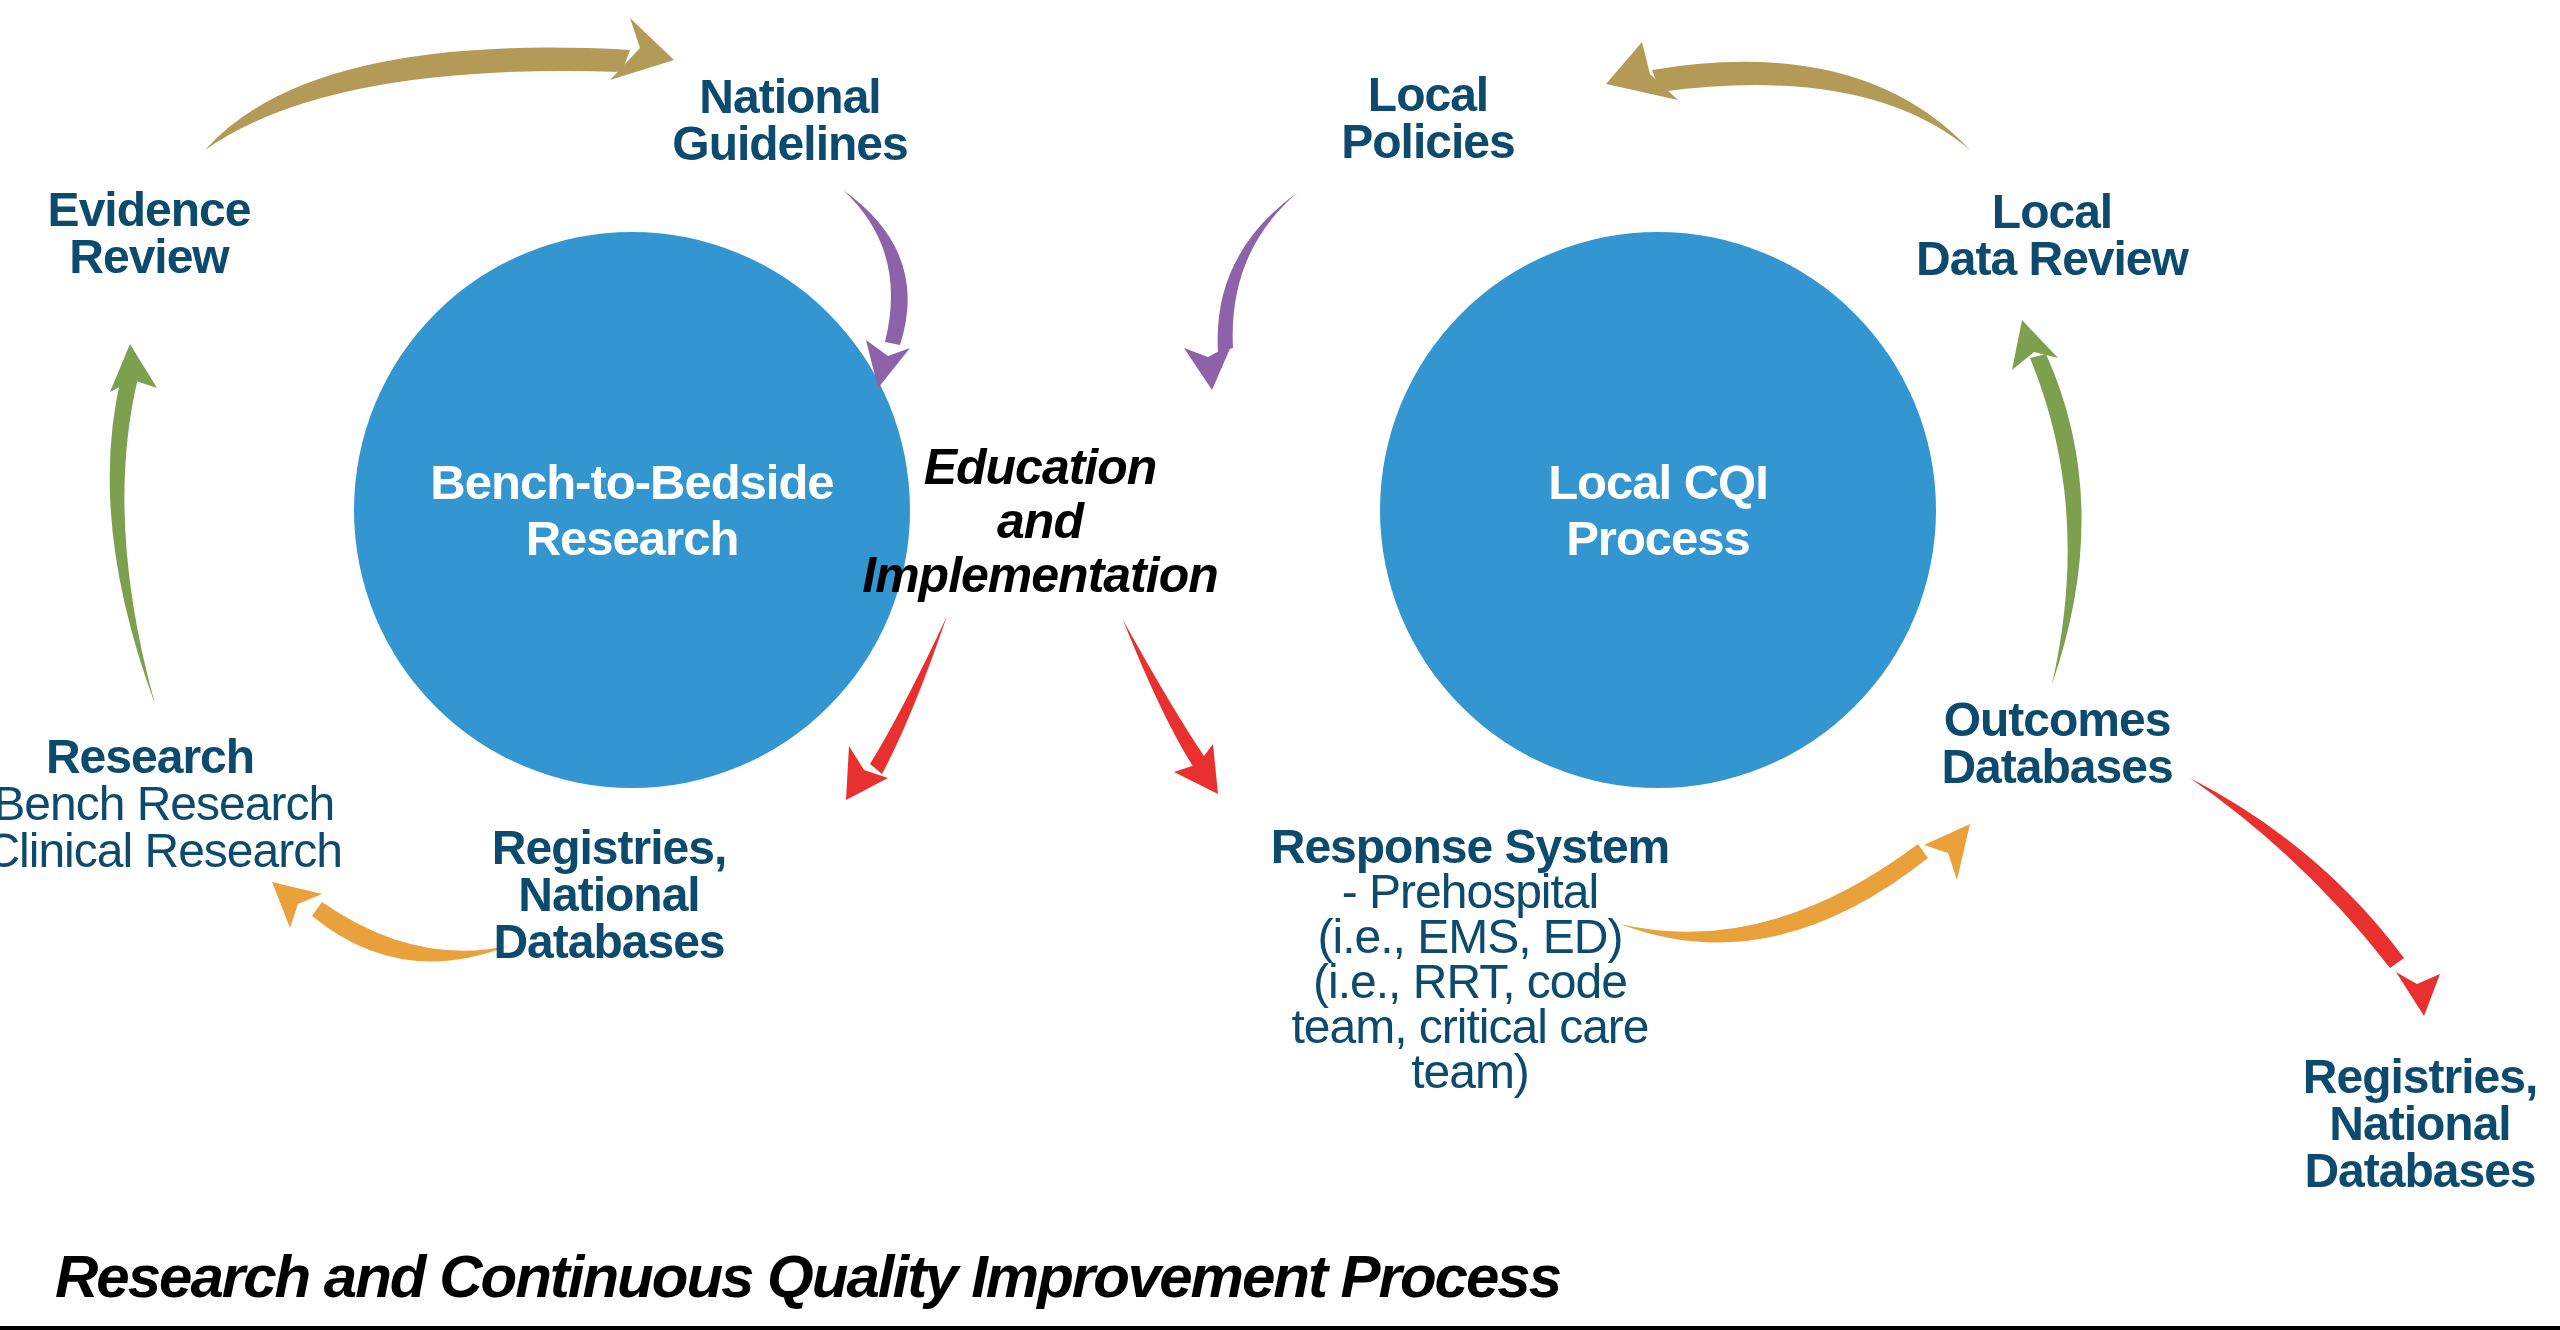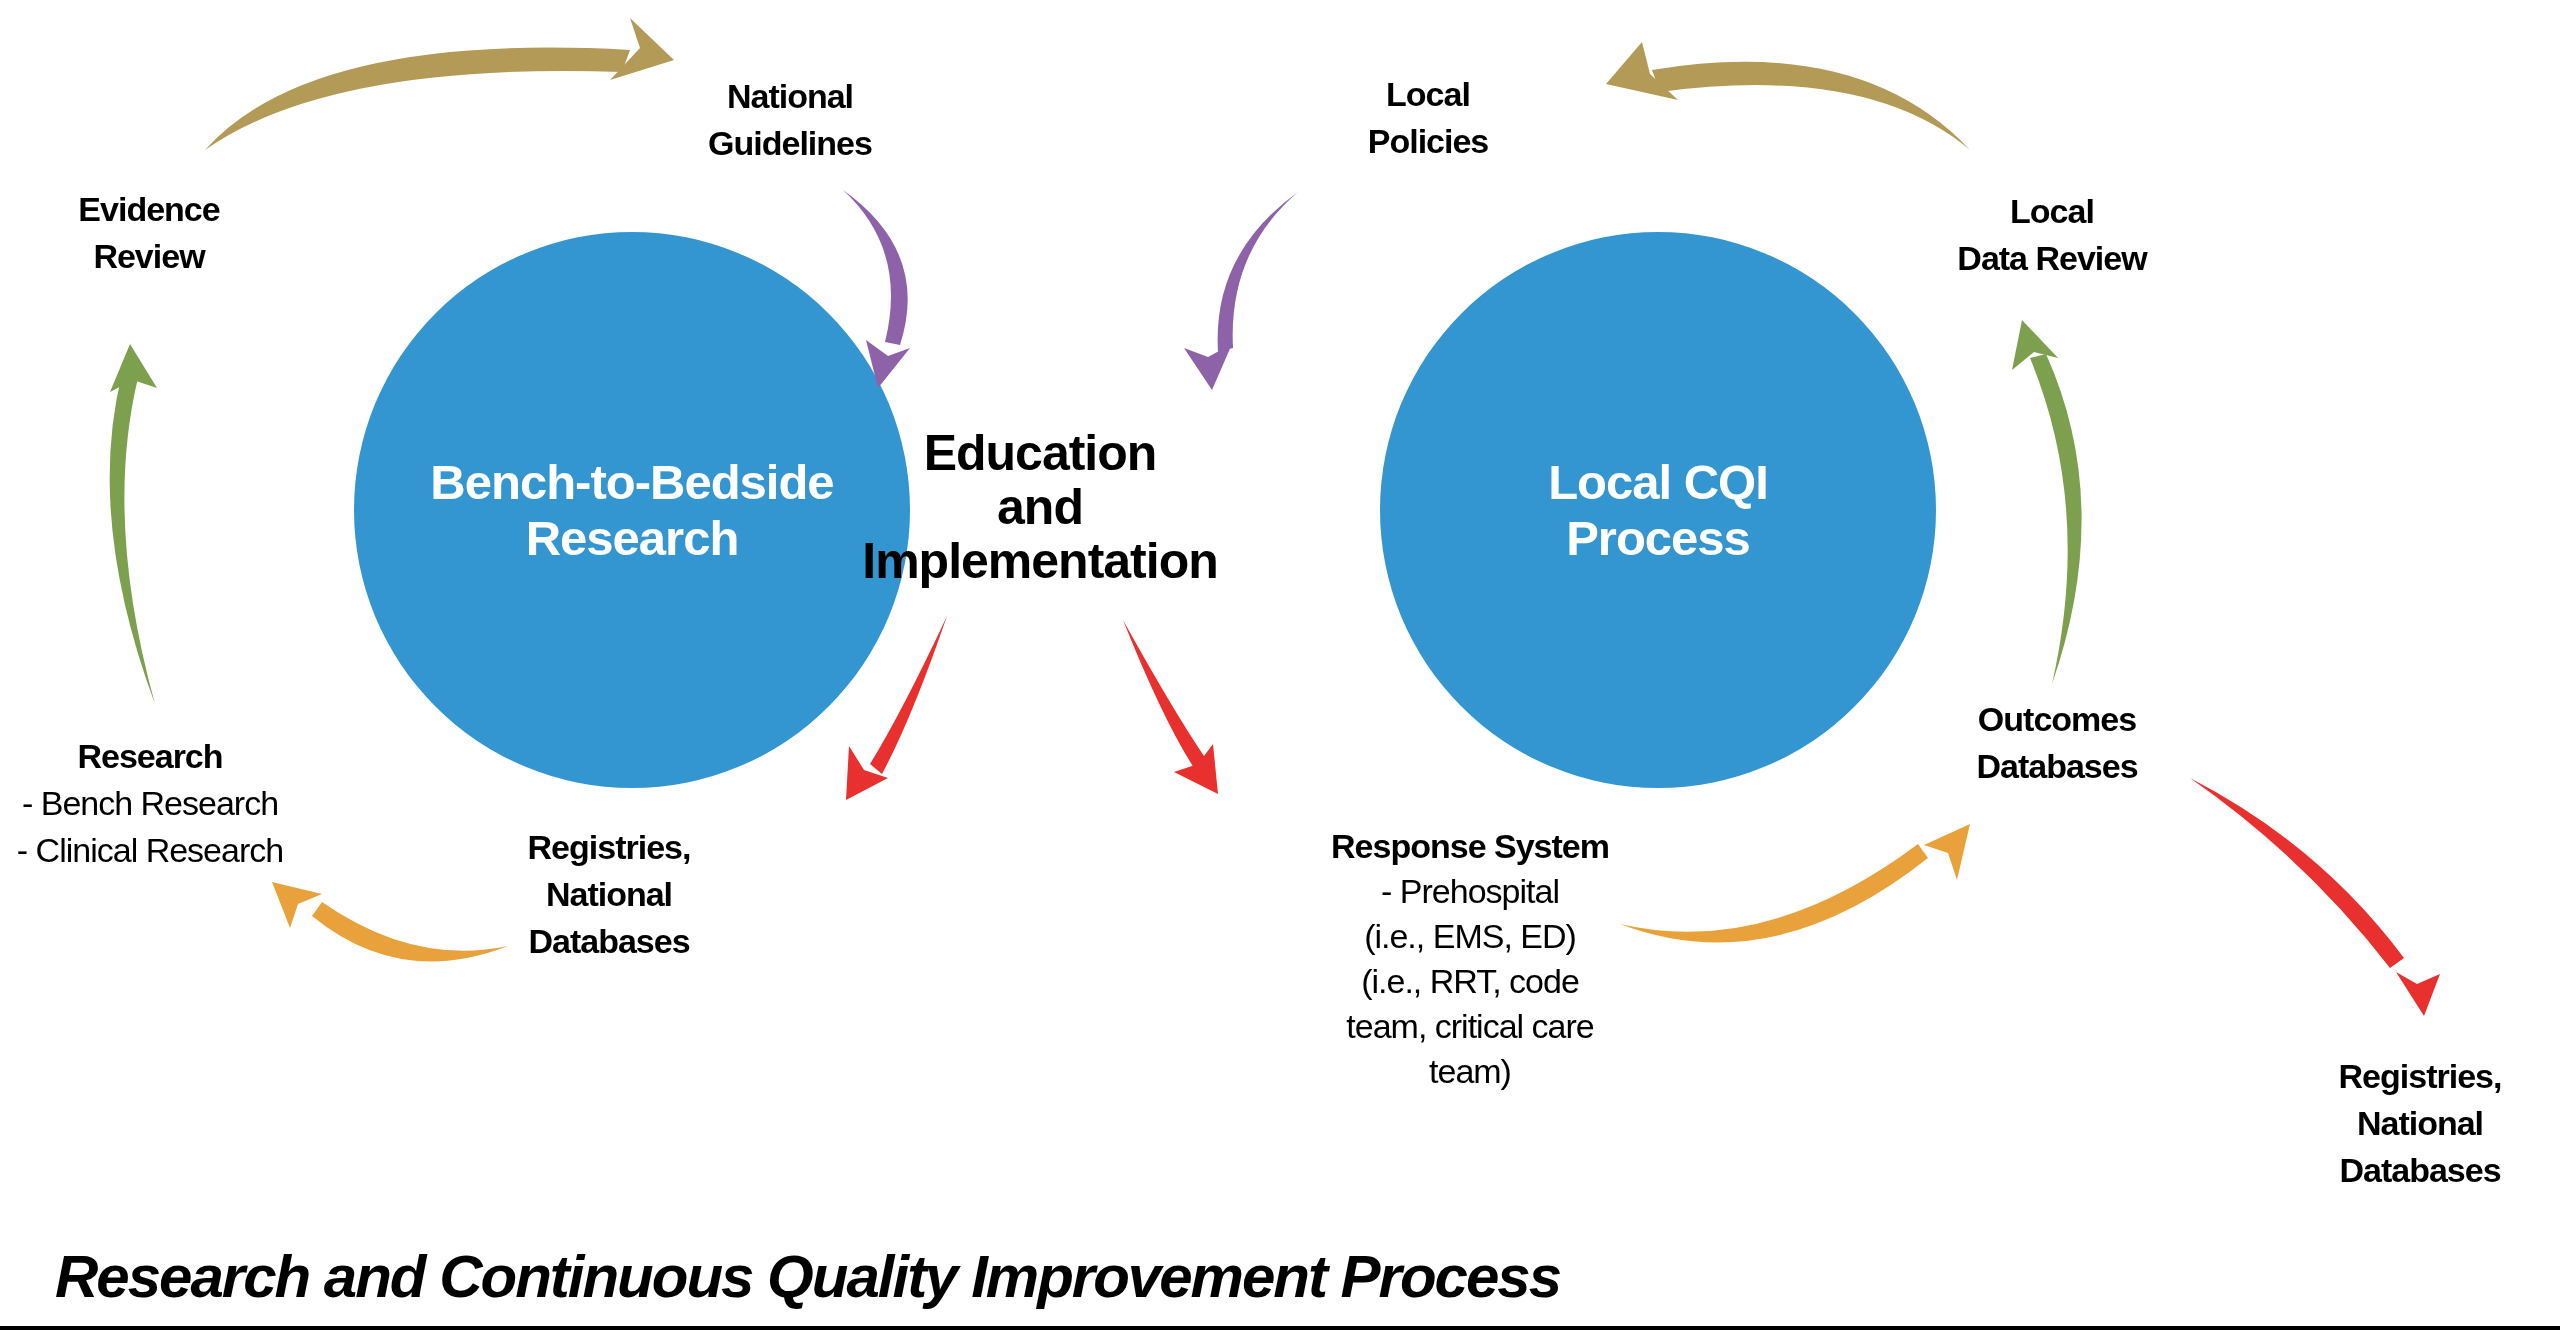--- a/index.html
+++ b/index.html
@@ -5,22 +5,22 @@
   html,body { margin:0; padding:0; background:#ffffff; }
   .stage {
     position:relative; width:2560px; height:1330px;
     background:#ffffff; overflow:hidden;
     font-family:"Liberation Sans", sans-serif; color:#000;
   }
   .layer { position:absolute; left:0; top:0; width:2560px; height:1330px; }
   .lbl {
     position:absolute; transform:translateX(-50%);
     text-align:center; font-weight:bold;
-    font-size:34px; line-height:47px; letter-spacing:-1px;
-    white-space:nowrap; color:#000000;
+    font-size:48px; line-height:47px; letter-spacing:-1px;
+    white-space:nowrap; color:#0c4a6e;
   }
   .lbl .reg { font-weight:normal; }
   .tight { line-height:45px; }
   .circle-lbl {
     position:absolute; transform:translate(-50%,-50%);
     text-align:center; color:#ffffff; font-weight:bold;
     font-size:49px; line-height:56px; letter-spacing:-1px; white-space:nowrap;
   }
   .center-lbl {
     position:absolute; transform:translateX(-50%);
@@ -97,21 +97,21 @@
 
   <div class="circle-lbl" style="left:632px; top:510px;">
     <div>Bench-to-Bedside</div>
     <div>Research</div>
   </div>
   <div class="circle-lbl" style="left:1658px; top:510px;">
     <div>Local CQI</div>
     <div>Process</div>
   </div>
 
-  <div class="center-lbl" style="left:1040px; top:426px;">
+  <div class="center-lbl" style="left:1040px; top:440px;font-style:italic;">
     <div>Education</div>
     <div>and</div>
     <div>Implementation</div>
   </div>
 
   <div class="lbl" style="left:133px; top:186px;margin-left:16px;">
     <div>Evidence</div>
     <div>Review</div>
   </div>
 

